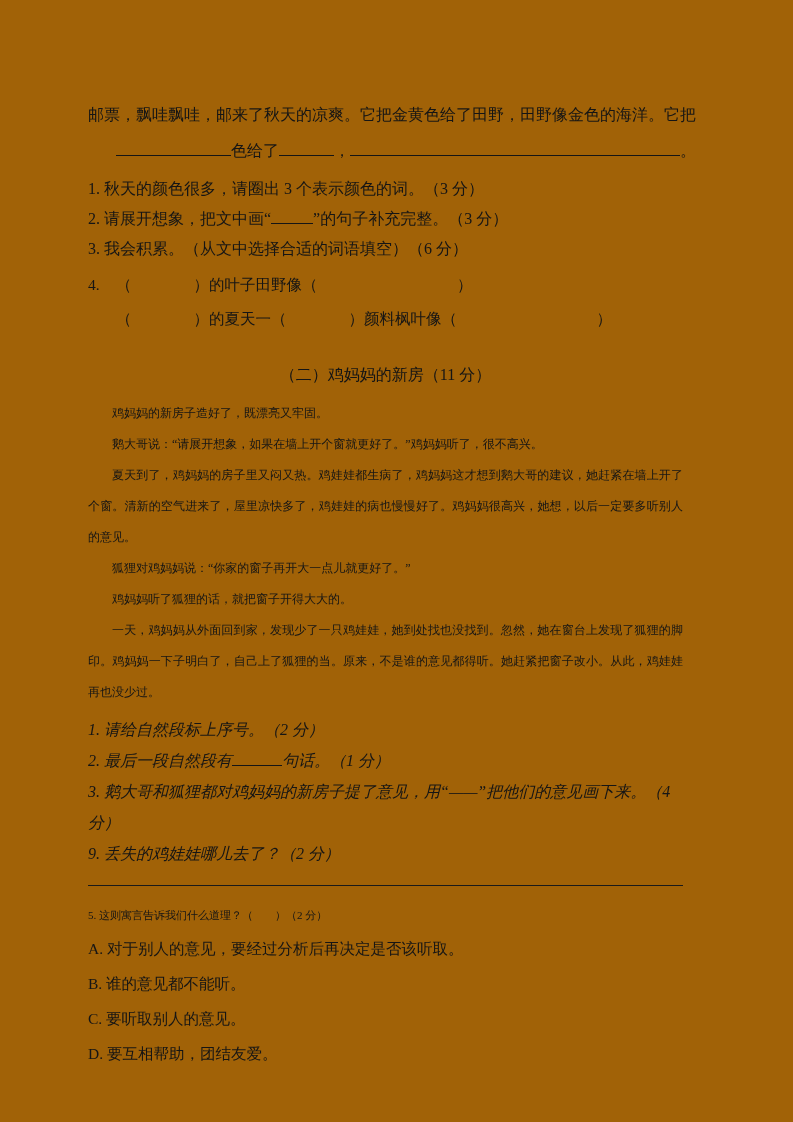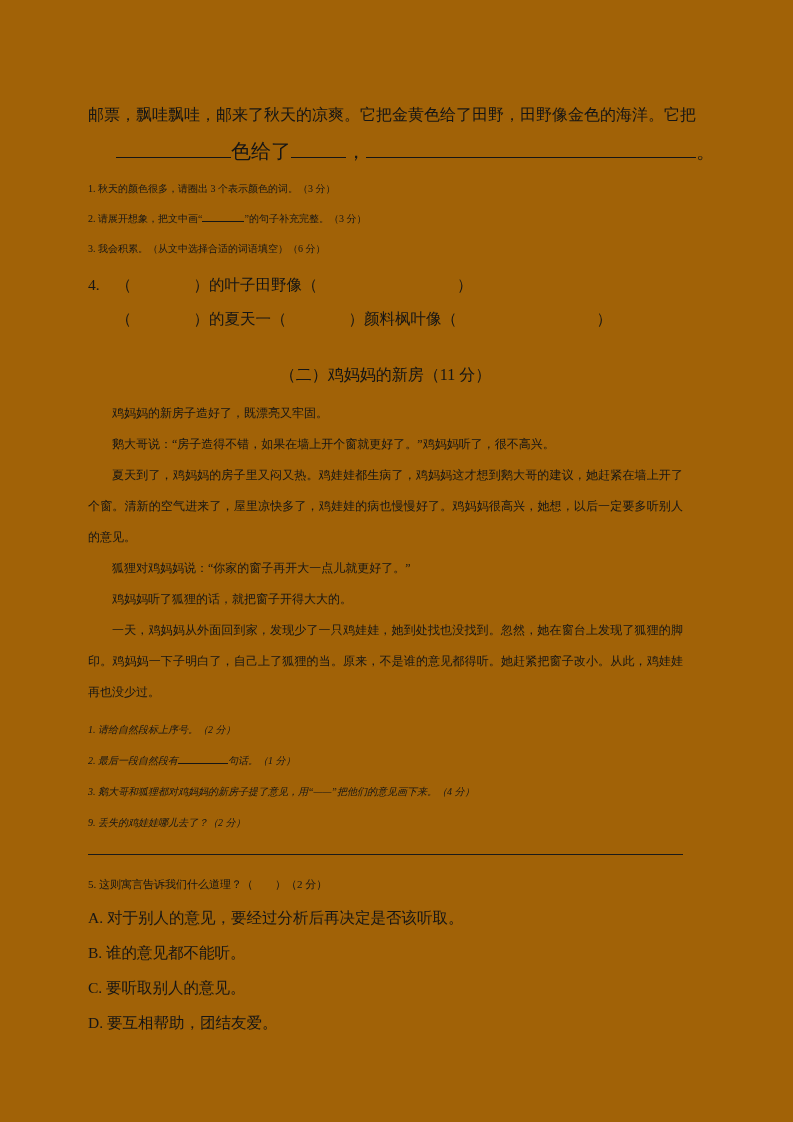--- a/index.html
+++ b/index.html
@@ -8,33 +8,33 @@
     font-family: "Liberation Serif", "DejaVu Serif", serif;
     color: #151515;
   }
   .page {
     width: 793px; height: 1122px;
     padding: 100px 110px 30px 88px;
     overflow: hidden;
     background: #a16207;
   }
   .cont-line { font-size: 16px; line-height: 30px; white-space: nowrap; }
-  .fill-line { font-size: 20px; line-height: 30px; margin-top: 6px; padding-left: 28px; white-space: nowrap; }
+  .fill-line { font-size: 16px; line-height: 30px; margin-top: 6px; padding-left: 28px; white-space: nowrap; }
   .blank {
     display: inline-block;
     border-bottom: 1px solid #151515;
     height: 16px;
     vertical-align: baseline;
   }
   .blank-1 { width: 115px; }
   .blank-2 { width: 55px; }
   .blank-3 { width: 330px; }
   .blank-q2a { width: 42px; }
   .blank-q2b { width: 50px; }
-  .q-line { font-size: 10px; line-height: 30px; }
+  .q-line { font-size: 16px; line-height: 30px; }
   .sec1-q1 { margin-top: 8px; }
   .q4-block { display: flex; margin-top: 6px; font-size: 15.5px; }
   .q4-label { width: 28px; line-height: 30px; }
   .q4-rows { flex: 1; }
   .q4-row { display: flex; line-height: 30px; }
   .q4-row + .q4-row { margin-top: 4px; }
   .section-title { font-size: 16px; line-height: 30px; text-align: center; margin-top: 26px; }
   .story { margin-top: 8px; }
   .story p { font-size: 12px; line-height: 31px; text-indent: 2em; text-align: justify; }
   .s2-questions { margin-top: 6px; font-style: italic; }
@@ -84,21 +84,21 @@
       </div>
     </div>
   </div>
 
   <div class="section-title">
     <span>（二）鸡妈妈的新房（11 分）</span>
   </div>
 
   <div class="story">
     <p>鸡妈妈的新房子造好了，既漂亮又牢固。</p>
-    <p>鹅大哥说：“房子造得不错，如果在墙上开个窗就更好了。”鸡妈妈听了，很不高兴。</p>
+    <p>鹅大哥说：“请展开想象，如果在墙上开个窗就更好了。”鸡妈妈听了，很不高兴。</p>
     <p>夏天到了，鸡妈妈的房子里又闷又热。鸡娃娃都生病了，鸡妈妈这才想到鹅大哥的建议，她赶紧在墙上开了个窗。清新的空气进来了，屋里凉快多了，鸡娃娃的病也慢慢好了。鸡妈妈很高兴，她想，以后一定要多听别人的意见。</p>
     <p>狐狸对鸡妈妈说：“你家的窗子再开大一点儿就更好了。”</p>
     <p>鸡妈妈听了狐狸的话，就把窗子开得大大的。</p>
     <p>一天，鸡妈妈从外面回到家，发现少了一只鸡娃娃，她到处找也没找到。忽然，她在窗台上发现了狐狸的脚印。鸡妈妈一下子明白了，自己上了狐狸的当。原来，不是谁的意见都得听。她赶紧把窗子改小。从此，鸡娃娃再也没少过。</p>
   </div>
 
   <div class="s2-questions">
     <div class="q-line">
       <span>1. 请给自然段标上序号。（2 分）</span>
     </div>

